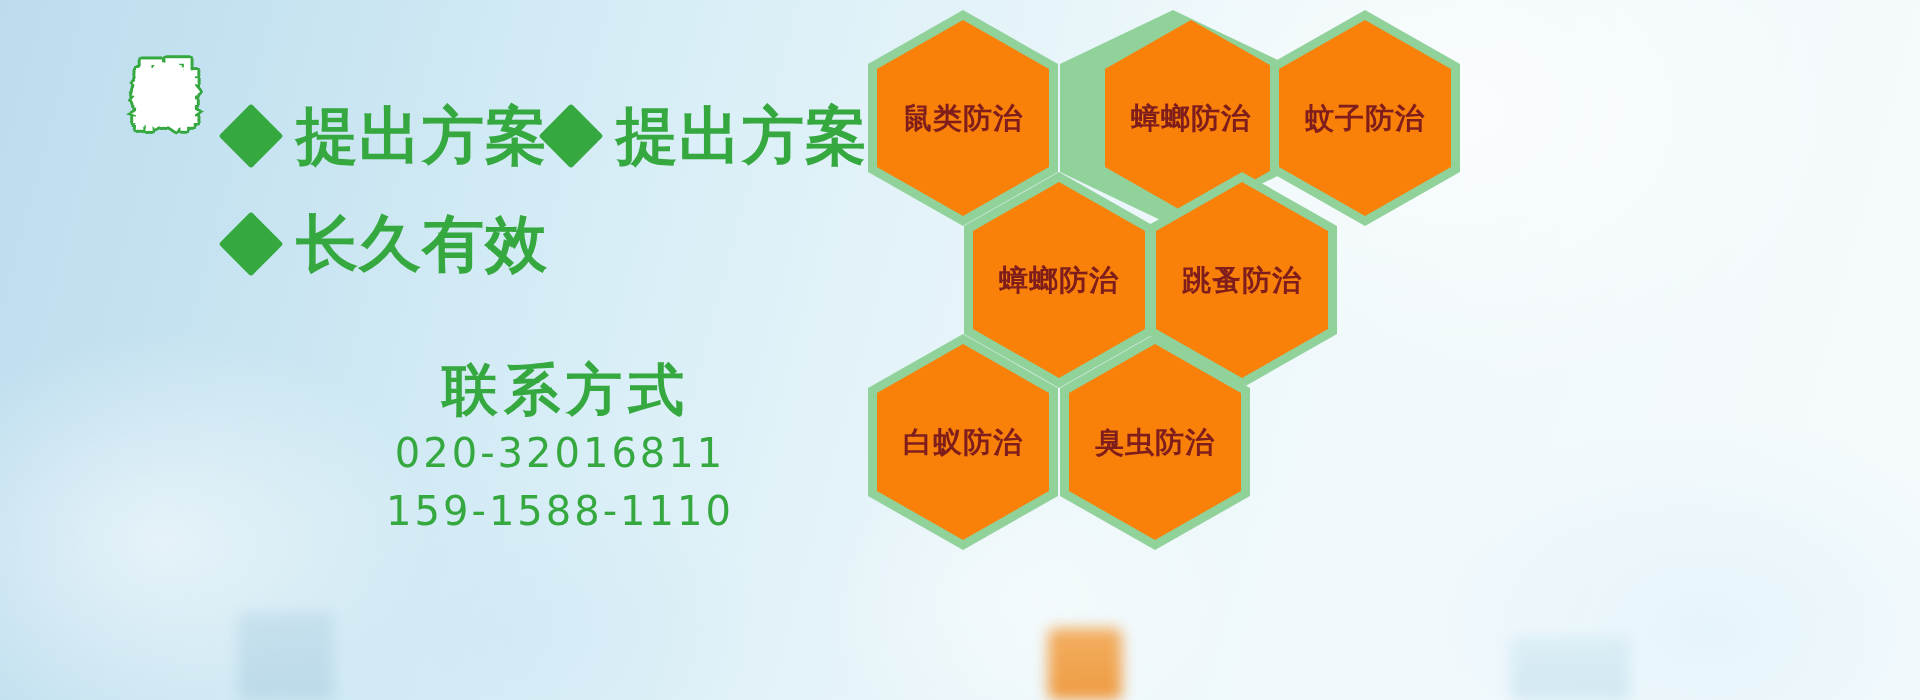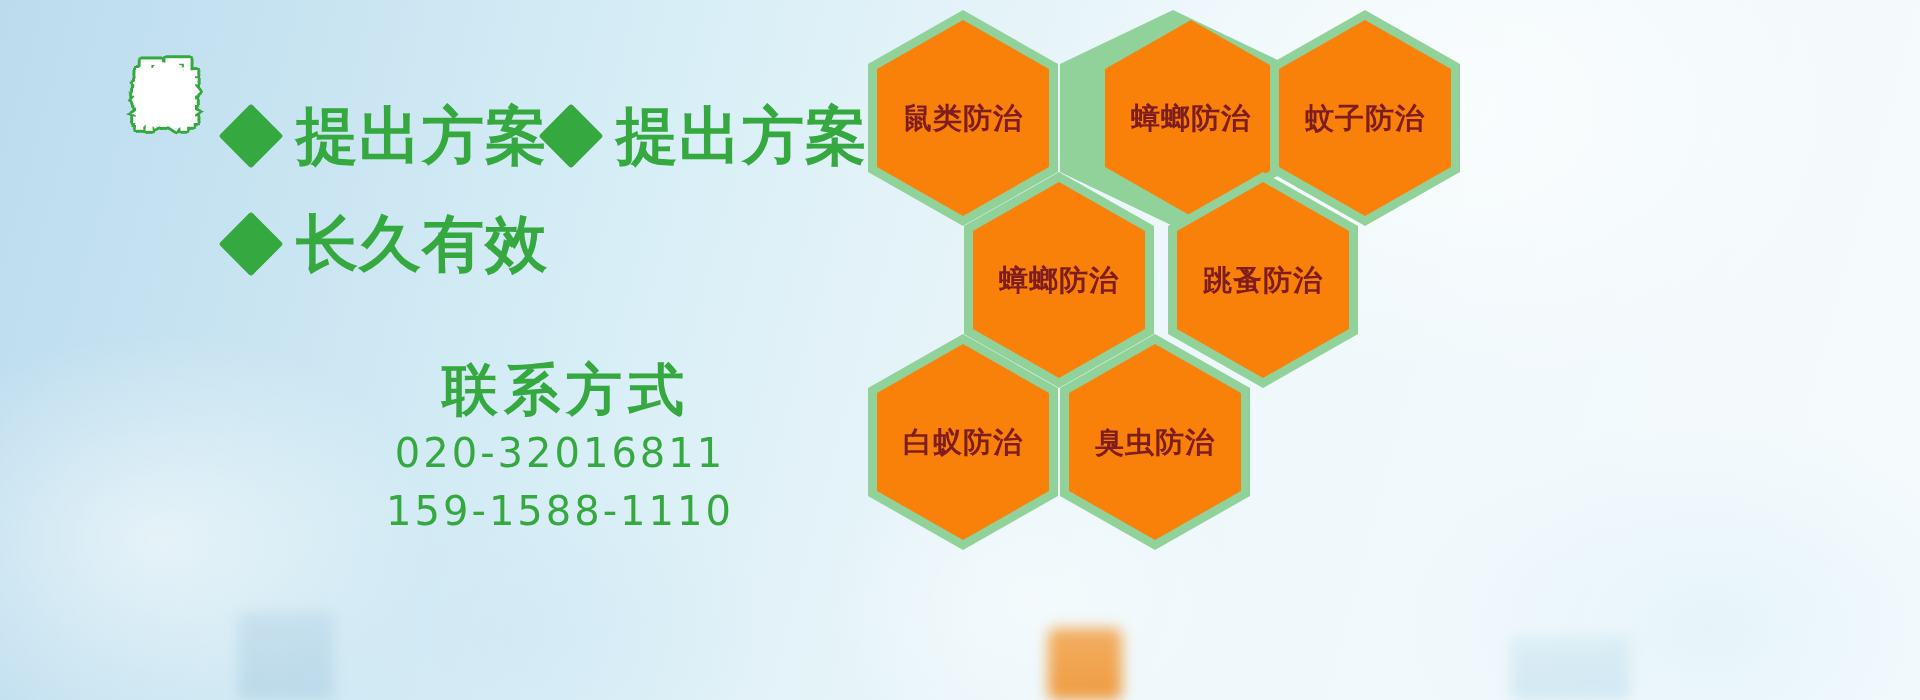--- a/index.html
+++ b/index.html
@@ -208,21 +208,21 @@
     letter-spacing: 1px;
     white-space: nowrap;
     line-height: 1;
   }
 
   
   .hex-r0c0 { left: 6px;   top: 8px; }
   .hex-r0c1 { left: 198px; top: 8px; padding-left: 36px; }
   .hex-r0c2 { left: 408px; top: 8px; }
   .hex-r1c0 { left: 102px; top: 170px; }
-  .hex-r1c1 { left: 306px; top: 170px; }
+  .hex-r1c1 { left: 285px; top: 170px; }
   .hex-r2c0 { left: 6px;   top: 332px; }
   .hex-r2c1 { left: 198px; top: 332px; }
   .hex-r2c2 { left: 390px; top: 332px; }
 </style>
 </head>
 <body>
 
 <div id="banner">
 
   <div class="bg-blob blob-a"></div>

